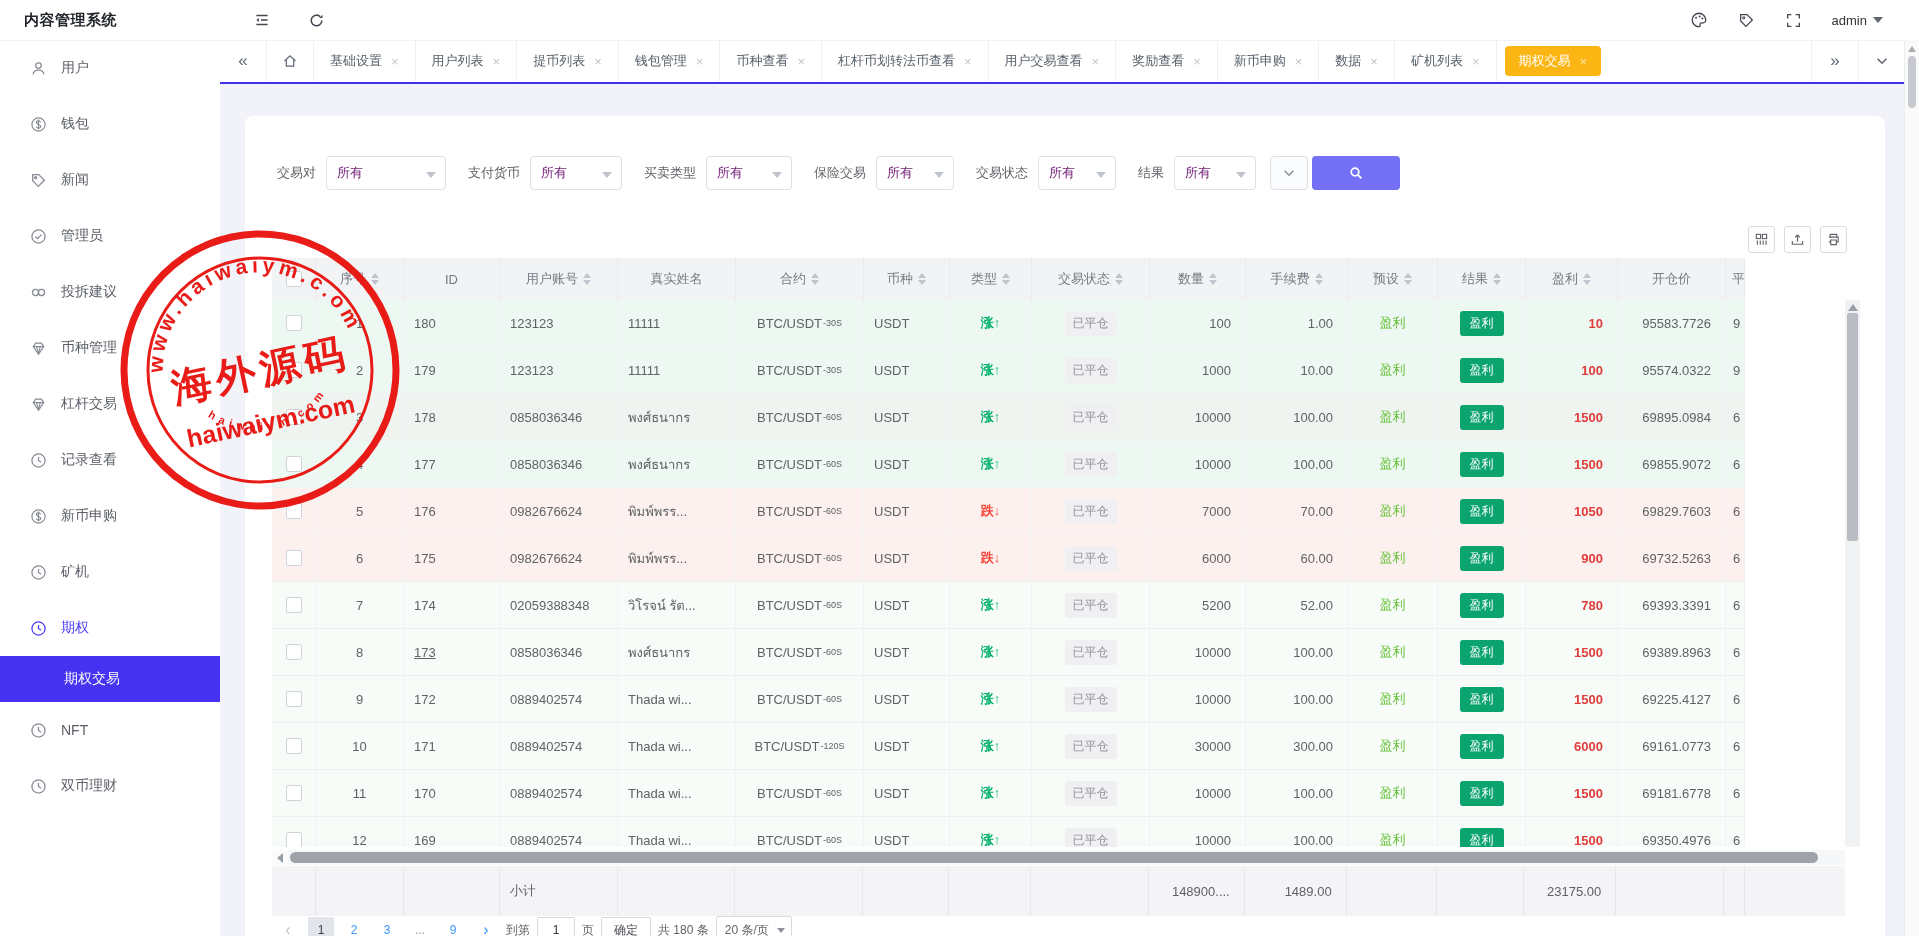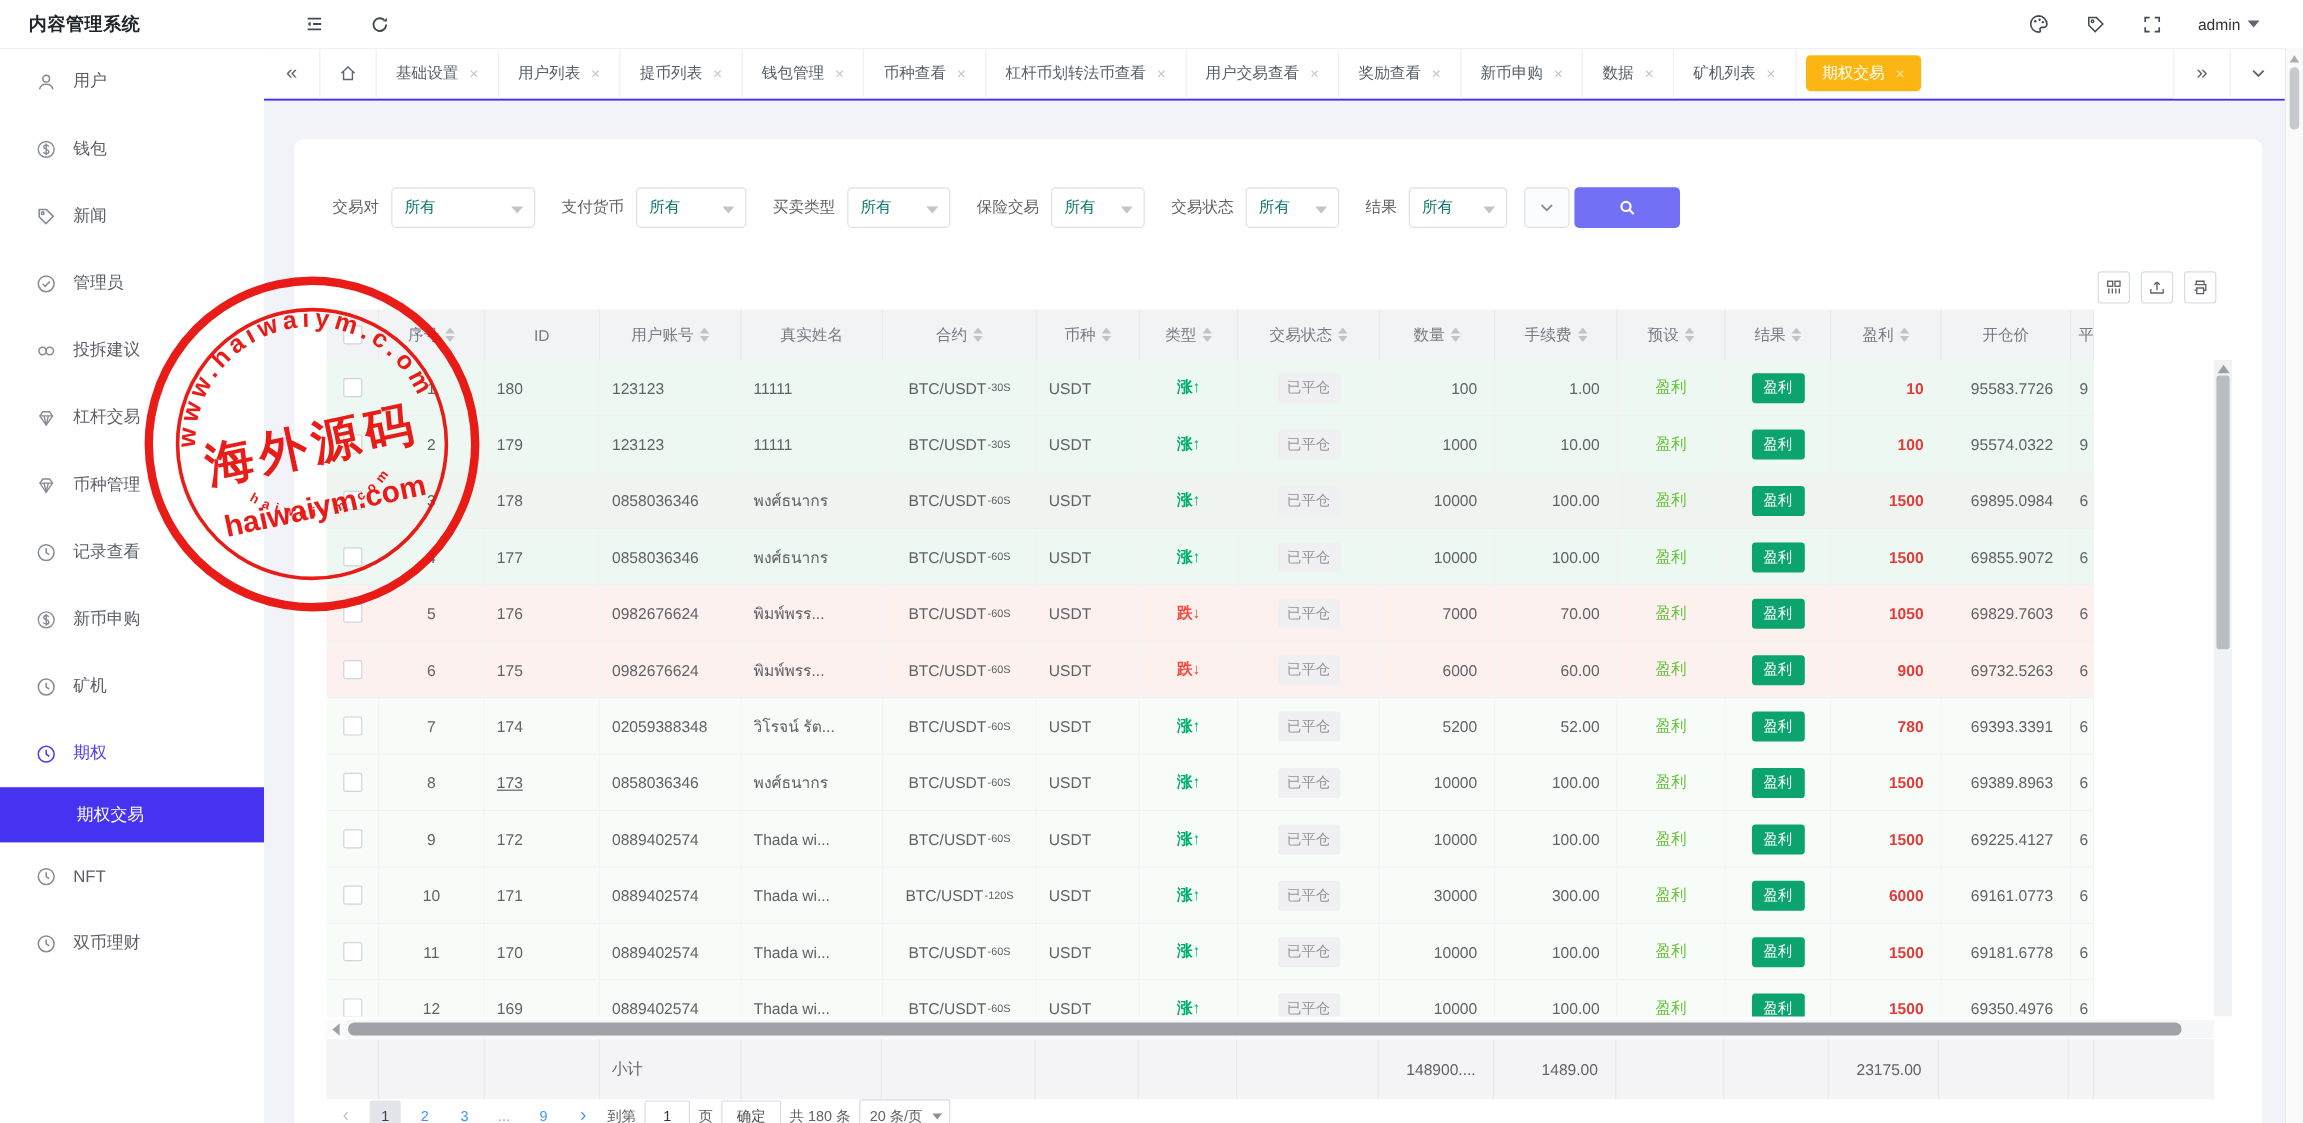--- a/index.html
+++ b/index.html
@@ -41,21 +41,21 @@
   .tab-right{position:absolute;right:0;top:0;height:42px;display:flex}
   .tab-right .tab-nav{border-right:none;border-left:1px solid #f0f1f4;background:#fff}
 
   
   .panel{position:absolute;left:25px;top:76px;width:1640px;height:880px;background:#fff;border-radius:8px}
 
   
   .filters{position:absolute;left:32px;top:40px;display:flex;align-items:center}
   .f-label{color:#606266;font-size:13px;margin:0 10px 0 22px;white-space:nowrap}
   .f-label:first-child{margin-left:0}
-  .select{position:relative;height:34px;border:1px solid #dcdfe6;border-radius:4px;background:#fff;display:flex;align-items:center;padding:0 26px 0 10px;color:#0f766e;font-size:13px;cursor:pointer;box-sizing:border-box}
+  .select{position:relative;height:34px;border:1px solid #dcdfe6;border-radius:4px;background:#fff;display:flex;align-items:center;padding:0 26px 0 10px;color:#701a75;font-size:13px;cursor:pointer;box-sizing:border-box}
   .select .tri{position:absolute;right:9px;top:15px;width:0;height:0;border-left:5px solid transparent;border-right:5px solid transparent;border-top:6px solid #c0c4cc}
   .btn-expand{width:38px;height:34px;margin-left:14px;border:1px solid #dcdfe6;border-radius:4px;background:#fbfcfd;display:flex;align-items:center;justify-content:center;color:#8a8f99;cursor:pointer;box-sizing:border-box}
   .btn-search{width:88px;height:34px;margin-left:4px;border:none;border-radius:4px;background:#7370f6;display:flex;align-items:center;justify-content:center;color:#fff;cursor:pointer}
 
   
   .tool-btns{position:absolute;right:38px;top:110px;display:flex;gap:9px}
   .tool-btn{width:27px;height:27px;border:1px solid #d9dce1;border-radius:3px;background:#fff;color:#5f6368;display:flex;align-items:center;justify-content:center;cursor:pointer;box-sizing:border-box}
 
   
   .tbl{position:absolute;left:27px;top:142px;width:1573px}
@@ -218,30 +218,30 @@
       </span>
       <span>投拆建议</span>
     </div>
     <div class="side-item">
       <span class="ico ">
         <svg width="17" height="17" viewBox="0 0 16 16" fill="none" stroke="currentColor" stroke-width="1.1">
           <path d="M3 6.2 5.4 3h5.2L13 6.2 8 13.4z"></path>
           <path d="M3 6.2h10M6.3 6.2 8 13.4M9.7 6.2 8 13.4"></path>
         </svg>
       </span>
-      <span>杠杆交易</span>
+      <span>币种管理</span>
     </div>
     <div class="side-item">
       <span class="ico ">
         <svg width="17" height="17" viewBox="0 0 16 16" fill="none" stroke="currentColor" stroke-width="1.1">
           <path d="M3 6.2 5.4 3h5.2L13 6.2 8 13.4z"></path>
           <path d="M3 6.2h10M6.3 6.2 8 13.4M9.7 6.2 8 13.4"></path>
         </svg>
       </span>
-      <span>币种管理</span>
+      <span>杠杆交易</span>
     </div>
     <div class="side-item">
       <span class="ico ">
         <svg width="17" height="17" viewBox="0 0 16 16" fill="none" stroke="currentColor" stroke-width="1.2">
           <circle cx="8" cy="8" r="6.2"></circle>
           <path d="M8 4.6V8l2.4 1.6"></path>
         </svg>
       </span>
       <span>记录查看</span>
     </div>

